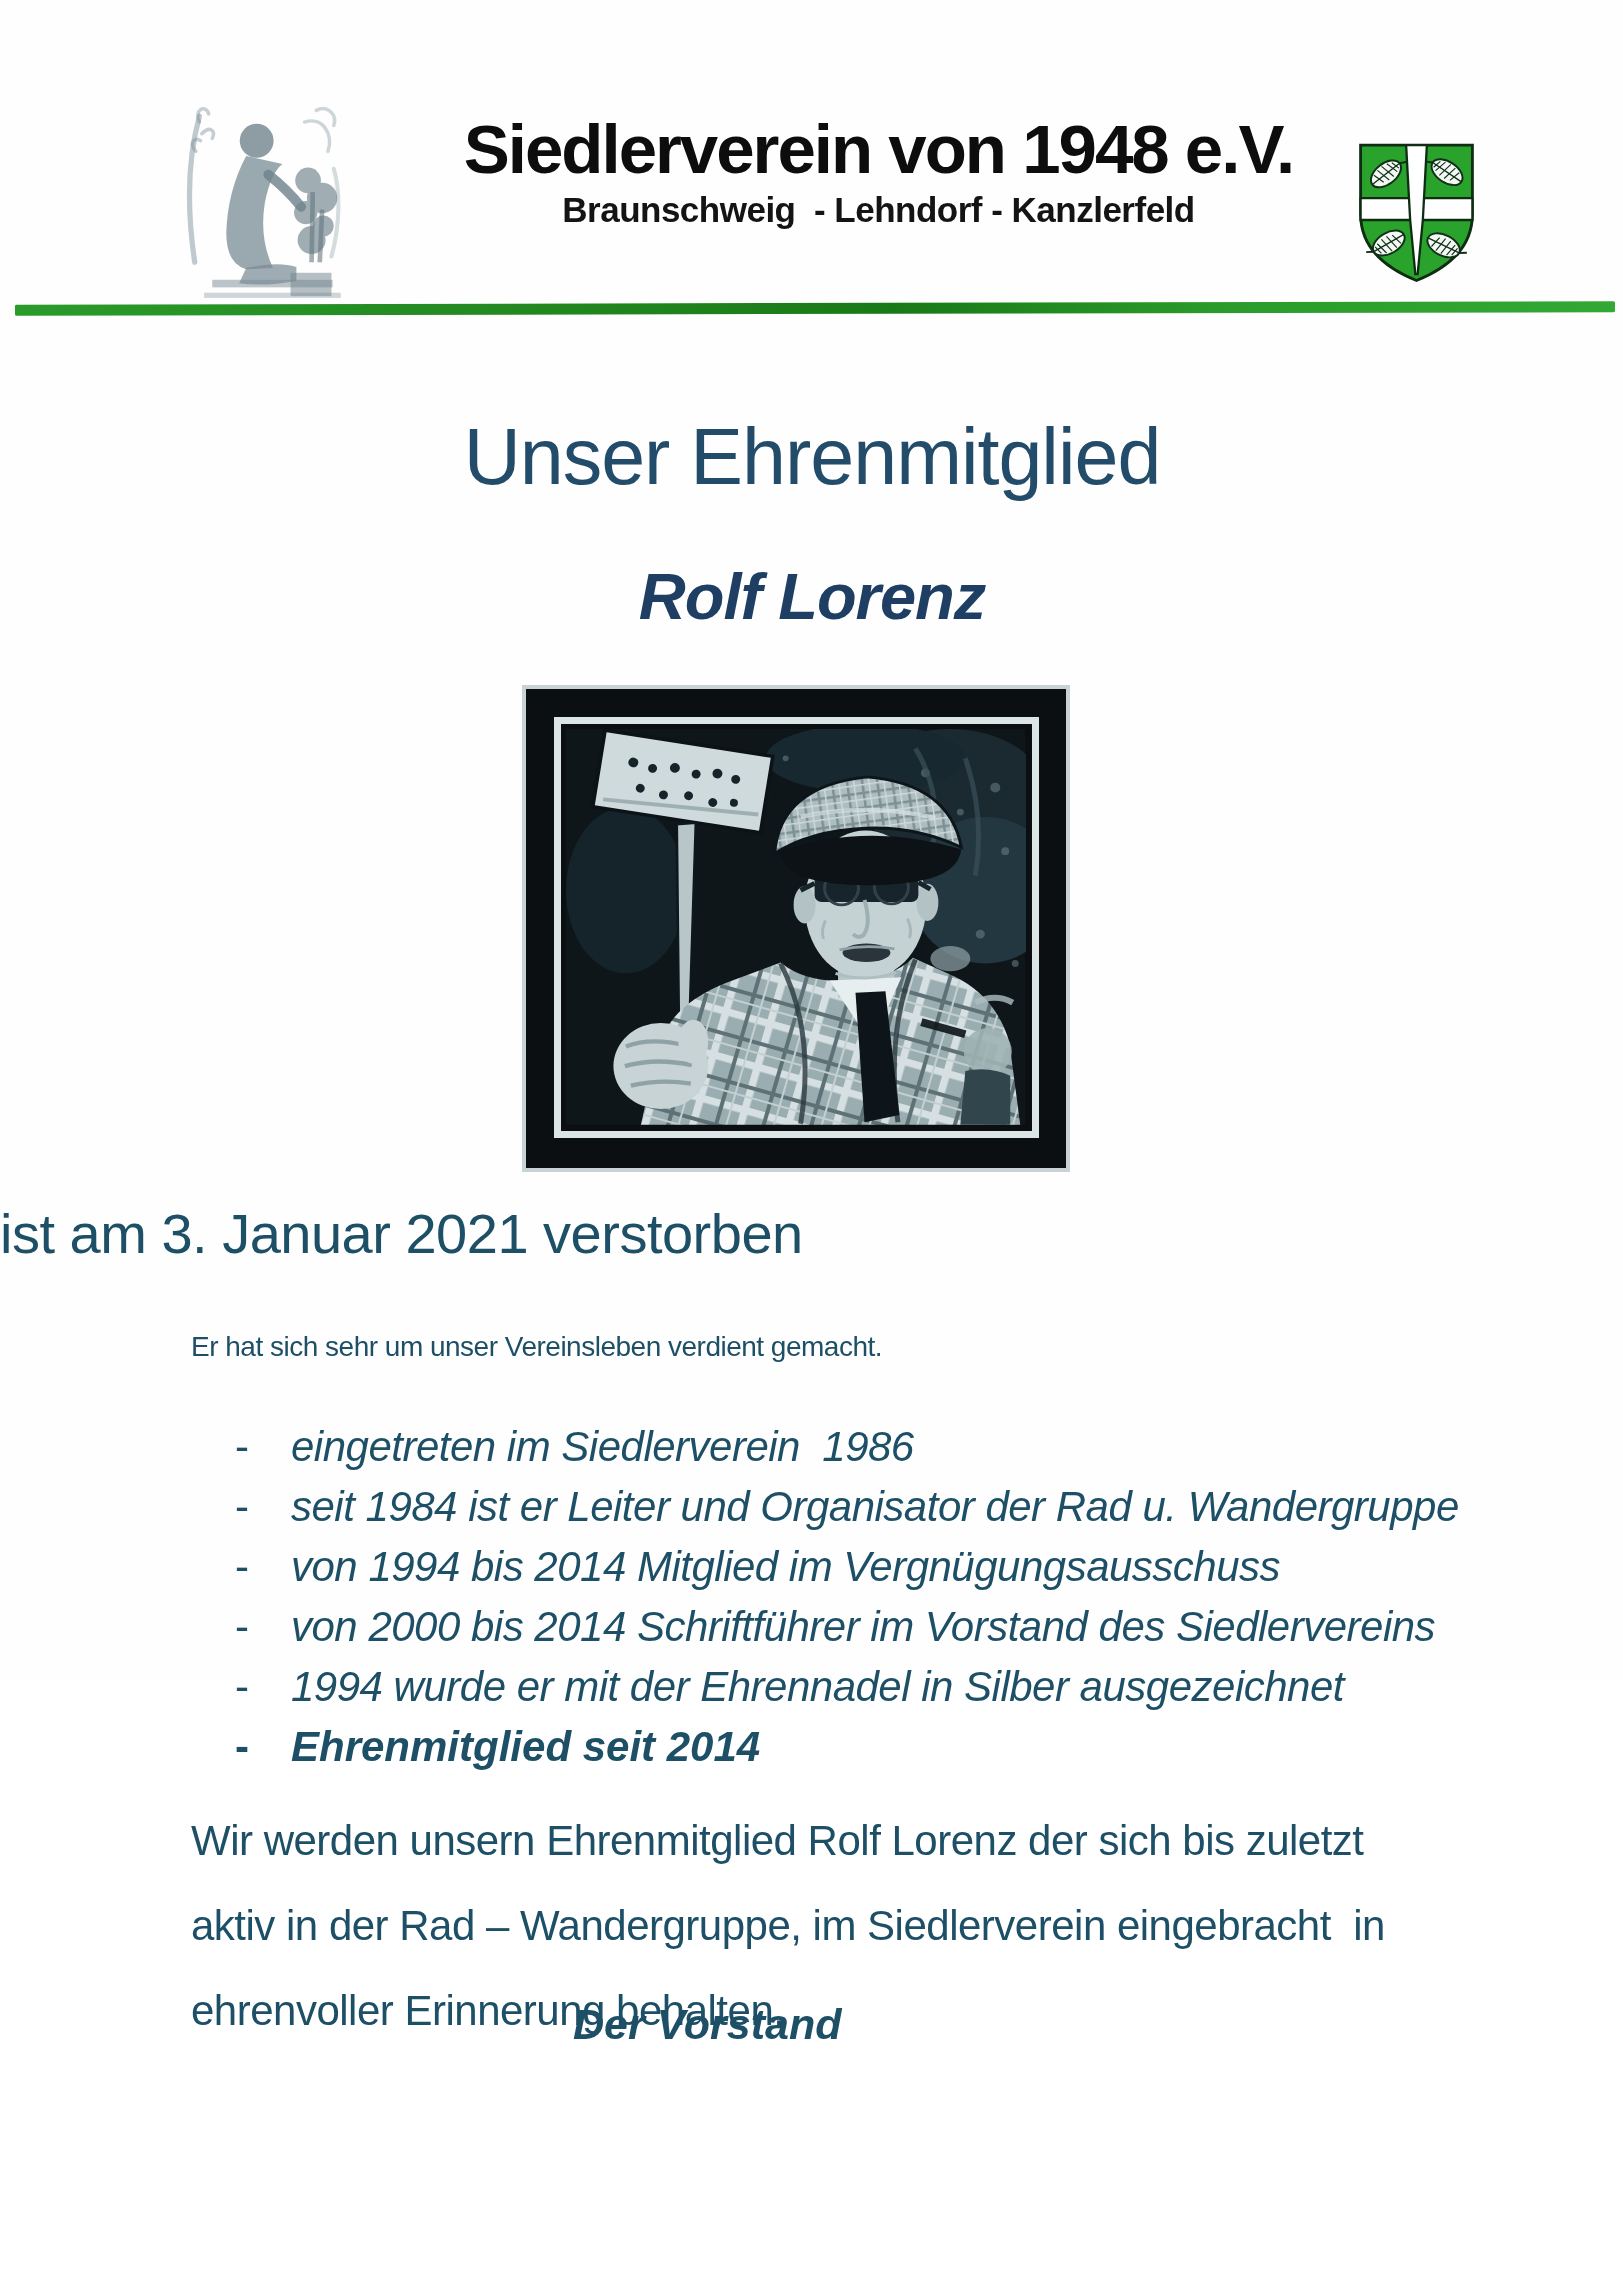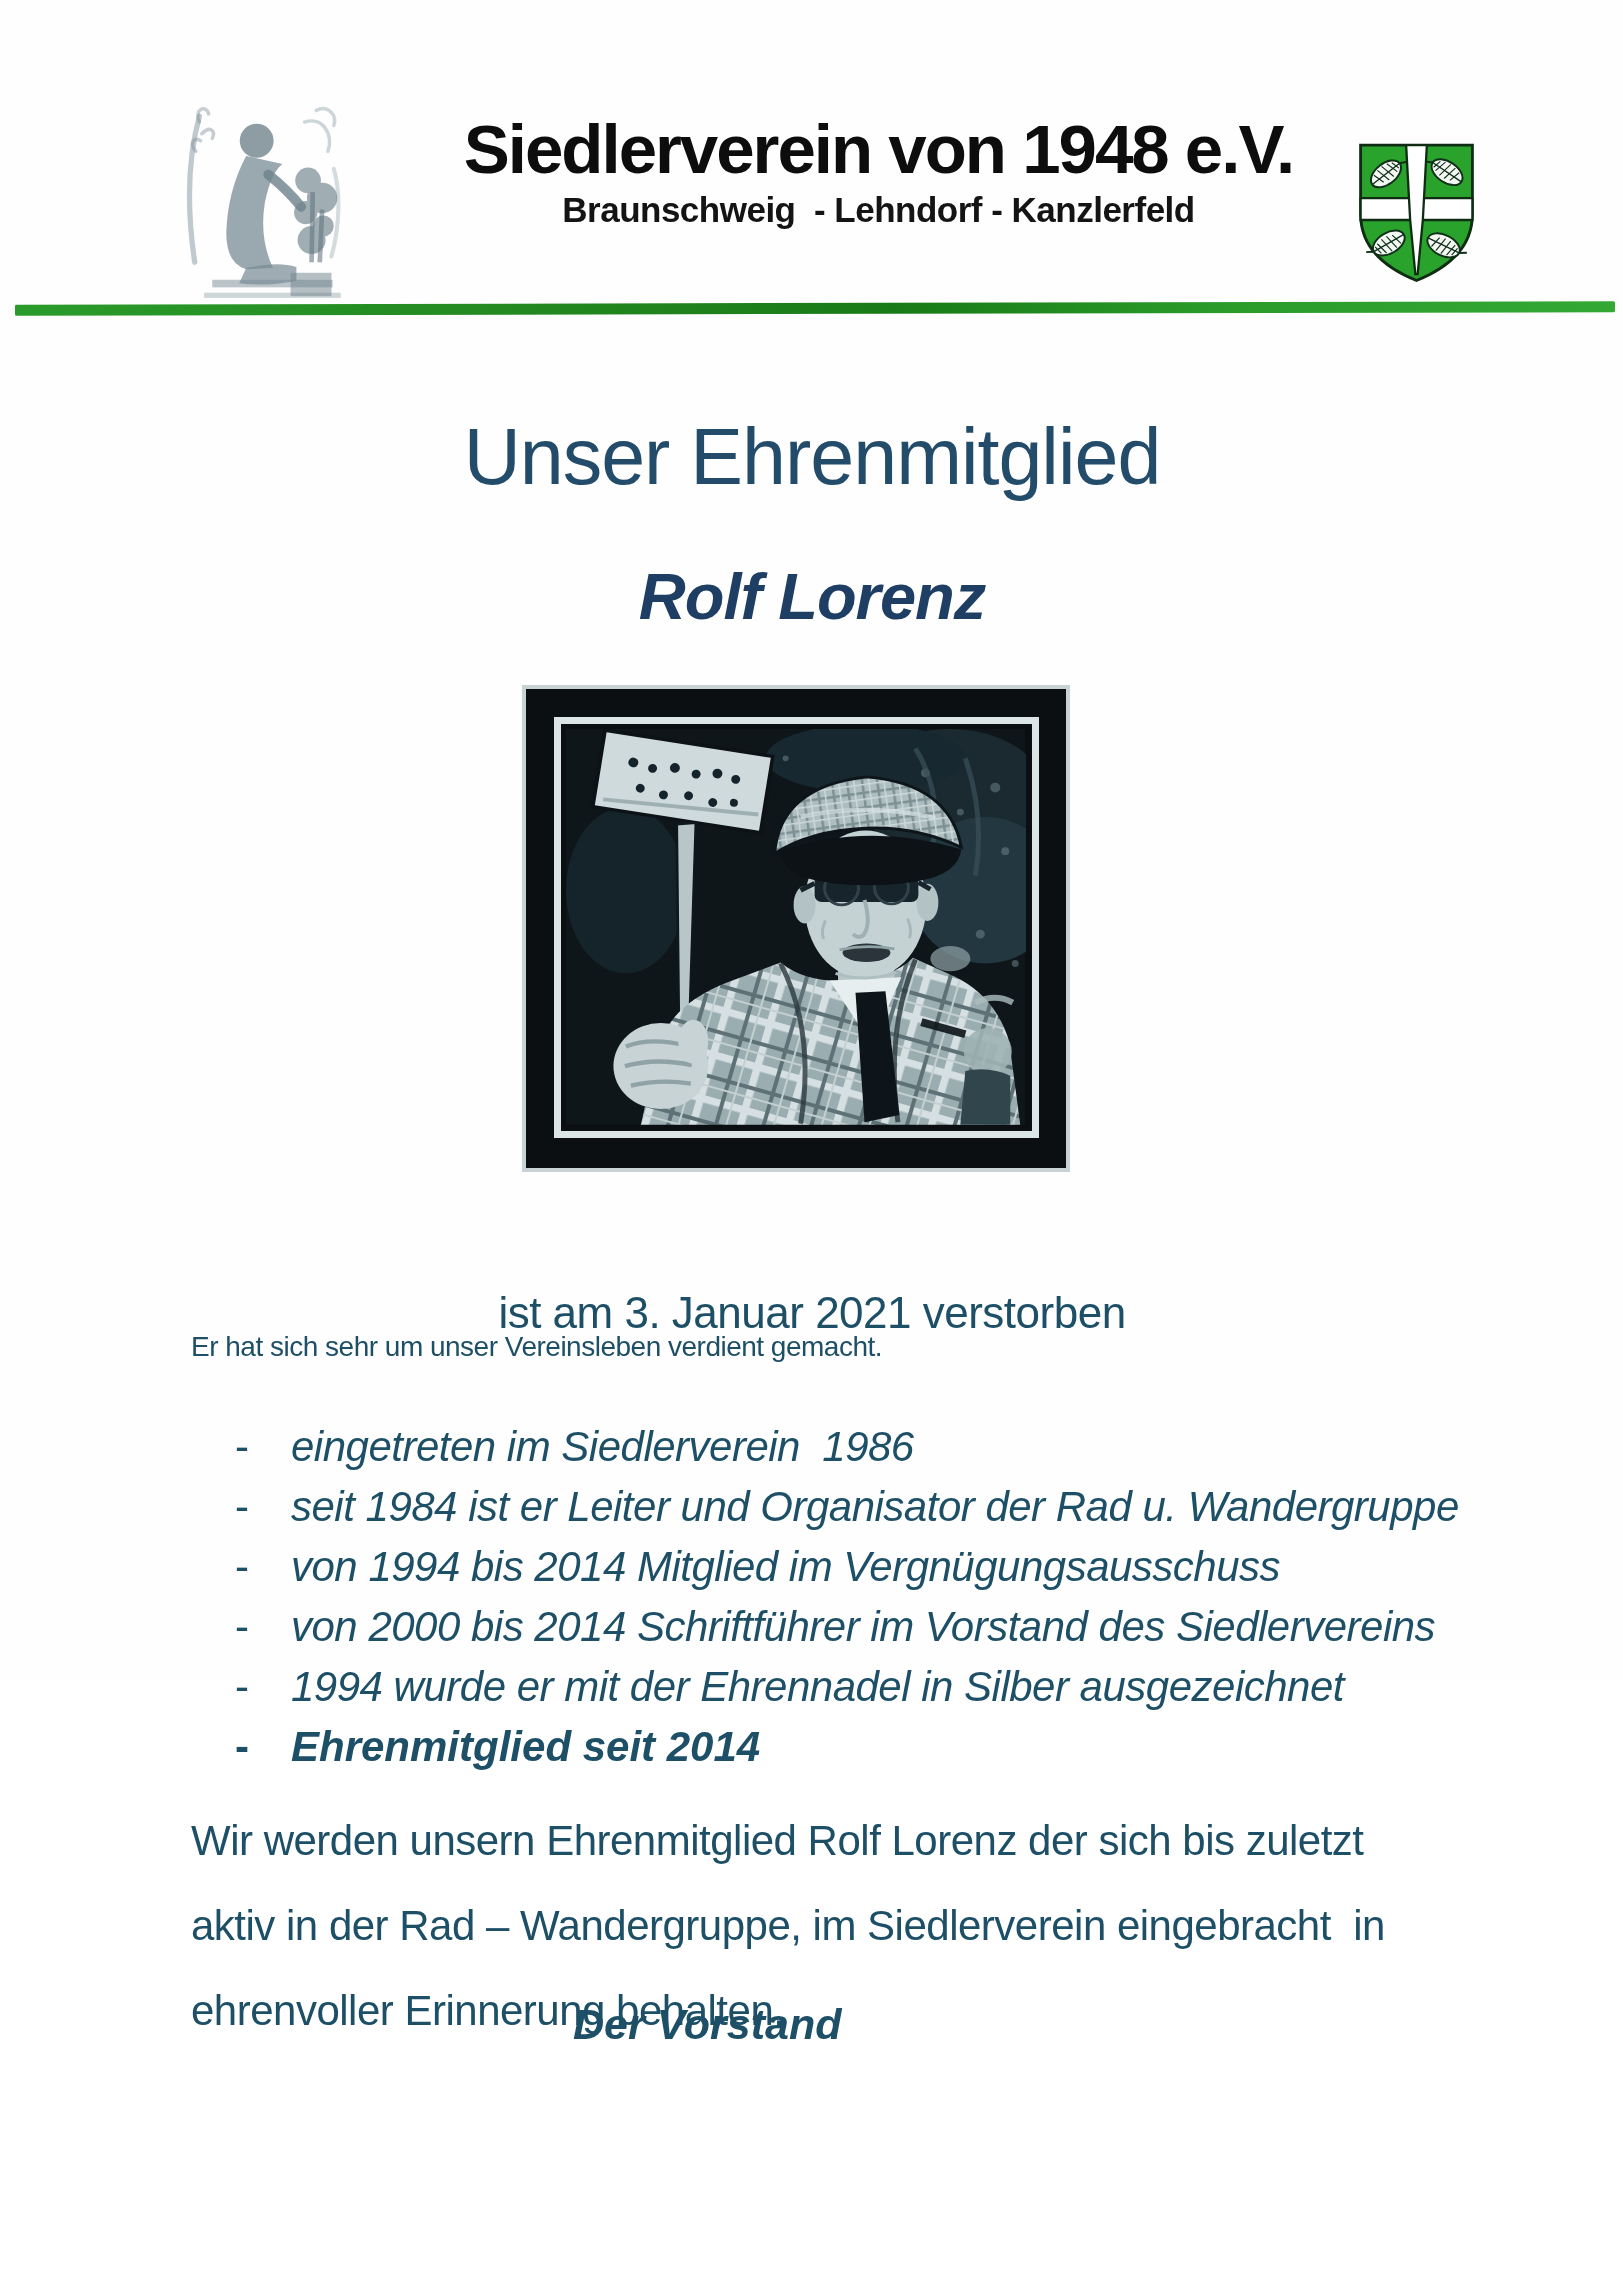--- a/index.html
+++ b/index.html
@@ -55,22 +55,22 @@
   .photo-inner{
     box-sizing:border-box;width:100%;height:100%;
     border:7.4px solid #dce5e6;
     background:#0b0f12;
     padding:5.9px;
   }
   .photo-inner svg{display:block;width:100%;height:100%;}
 
   
   .death-line{
-    left:0;top:1288px;width:1624px;text-align:center;
-    font-size:44px;color:#1d4f66;letter-spacing:-0.5px;
+    left:0;top:1201px;width:1624px;text-align:left;
+    font-size:56px;color:#1d4f66;letter-spacing:-0.5px;
   }
   .intro-line{
     left:191px;top:1331px;width:1325px;
     font-size:28px;color:#1d4f66;letter-spacing:-0.5px;
   }
   .merit-list{left:0;top:1423px;width:1624px;}
   .merit-row{position:relative;height:60px;font-size:42px;color:#1d4f66;letter-spacing:-0.5px;}
   .merit-dash{position:absolute;left:235px;top:0;}
   .merit-text{position:absolute;left:291px;top:0;width:1227px;font-style:italic;}
   .merit-row.italic .merit-text{font-style:italic;}

